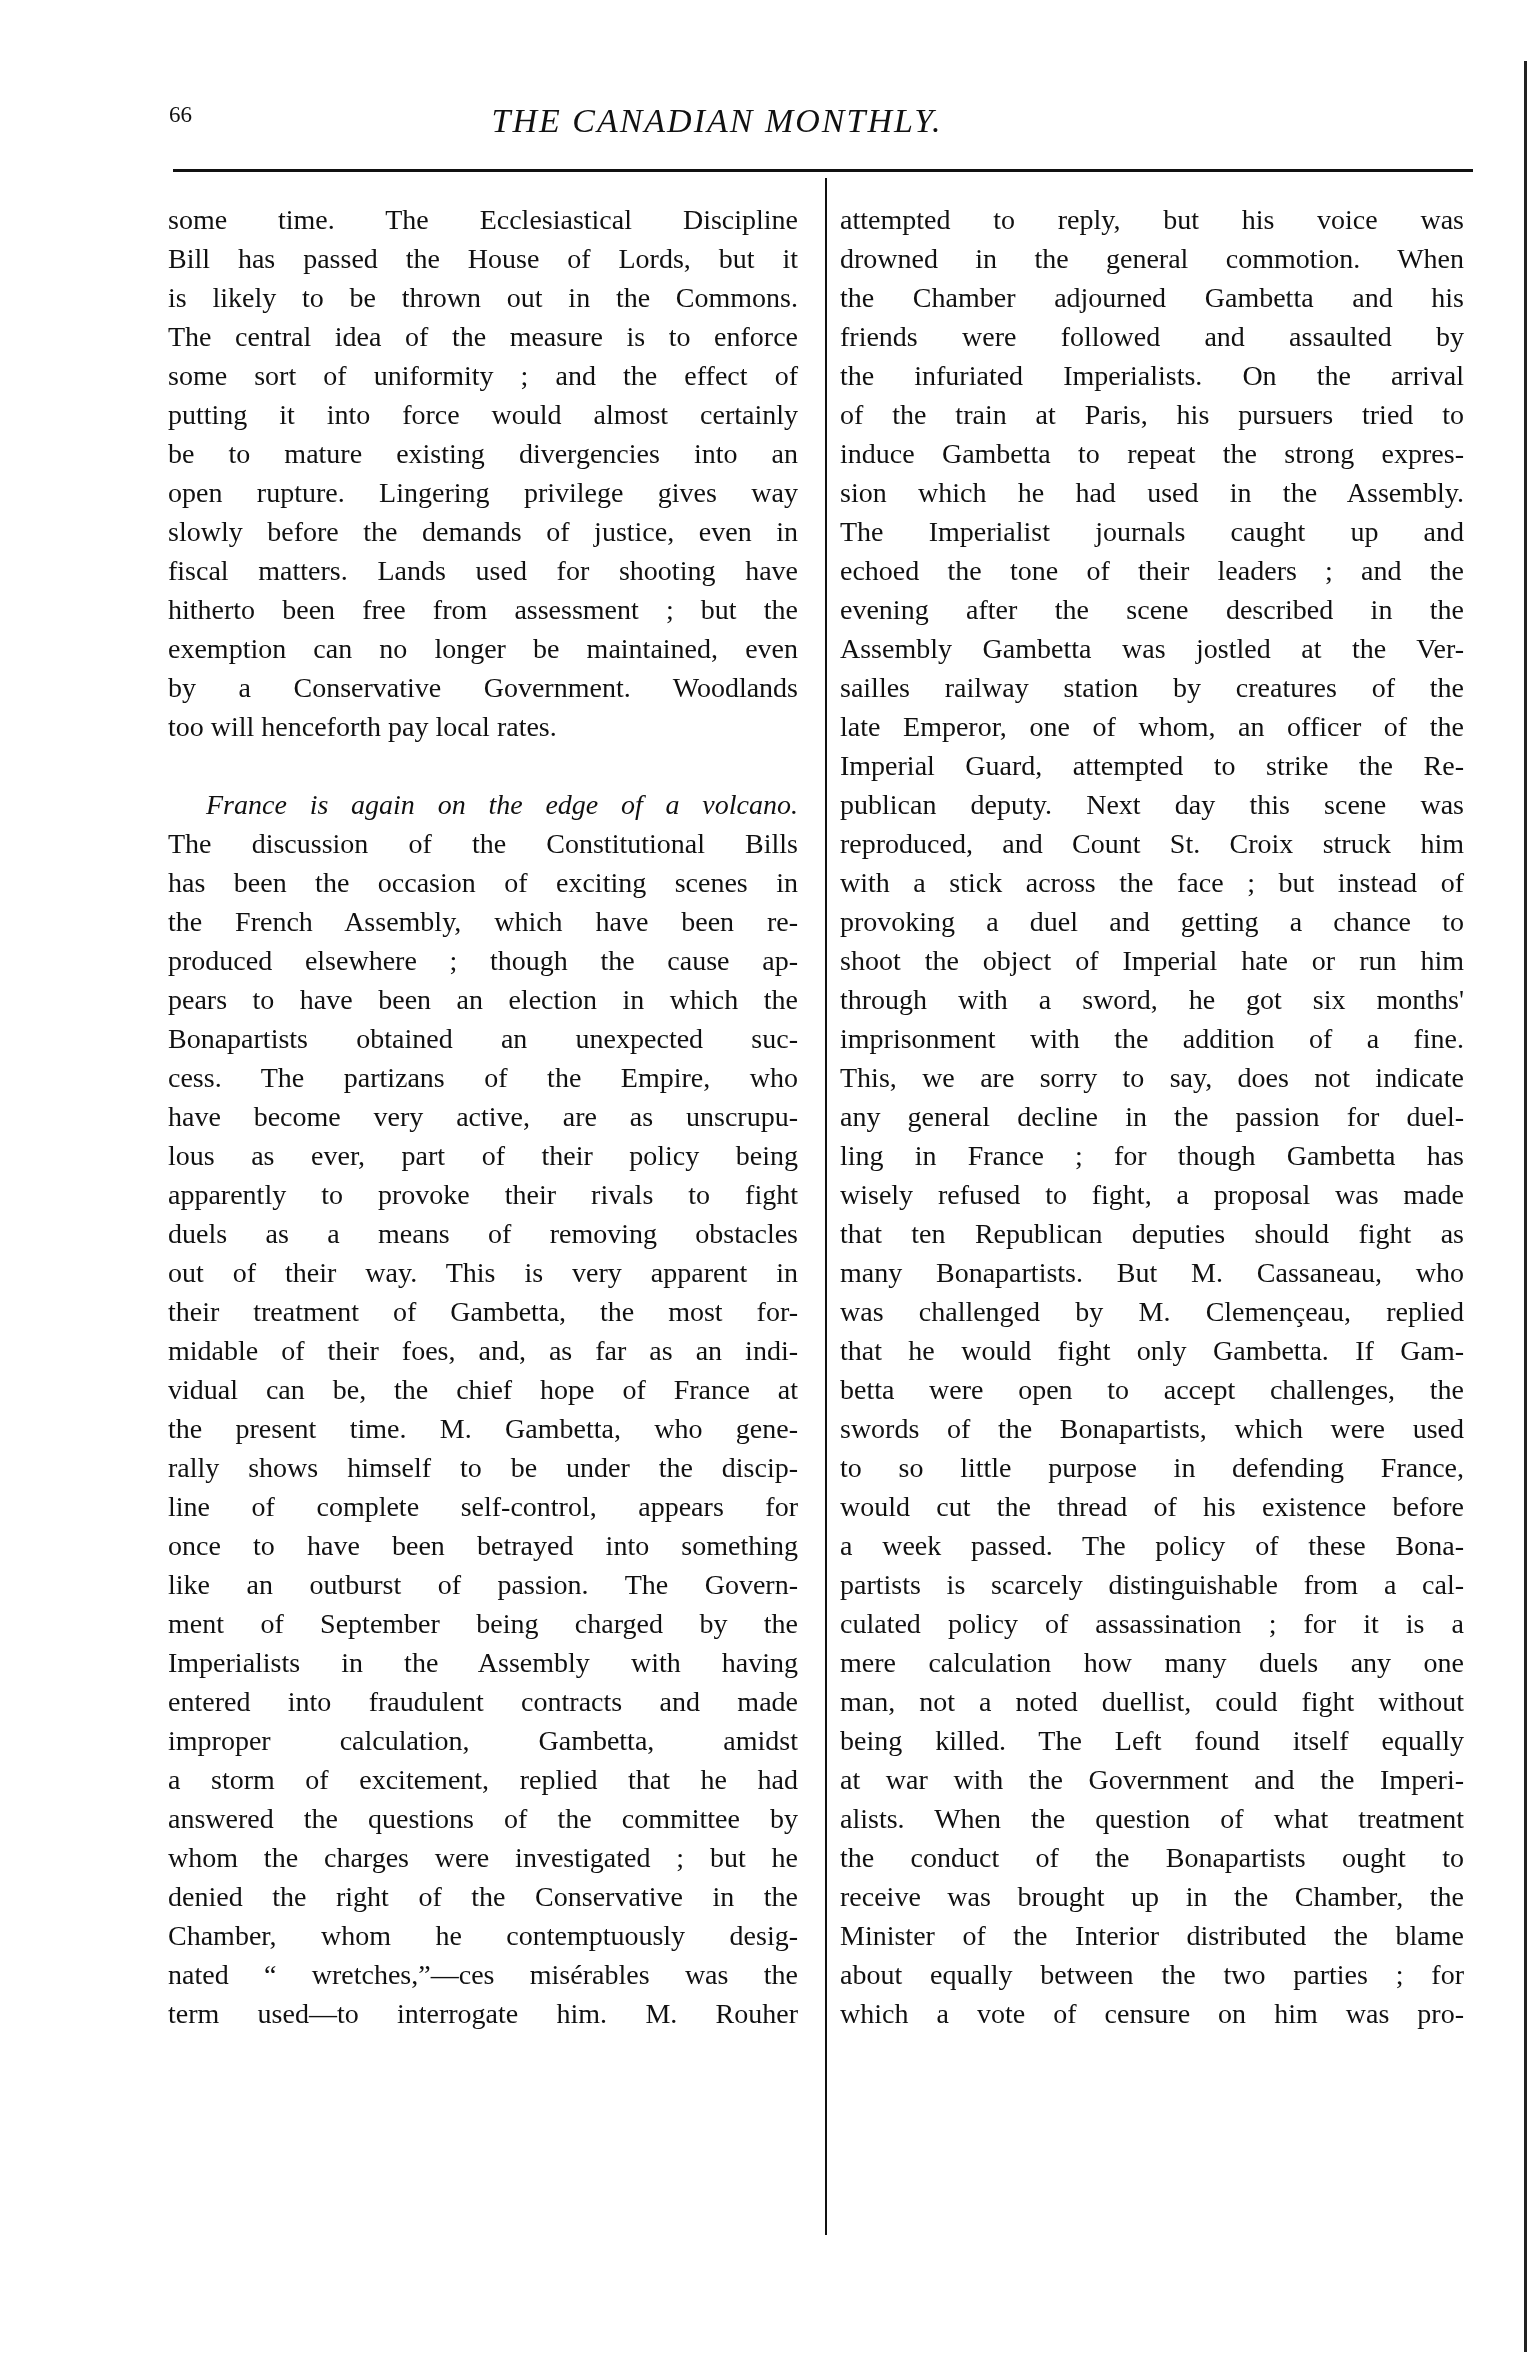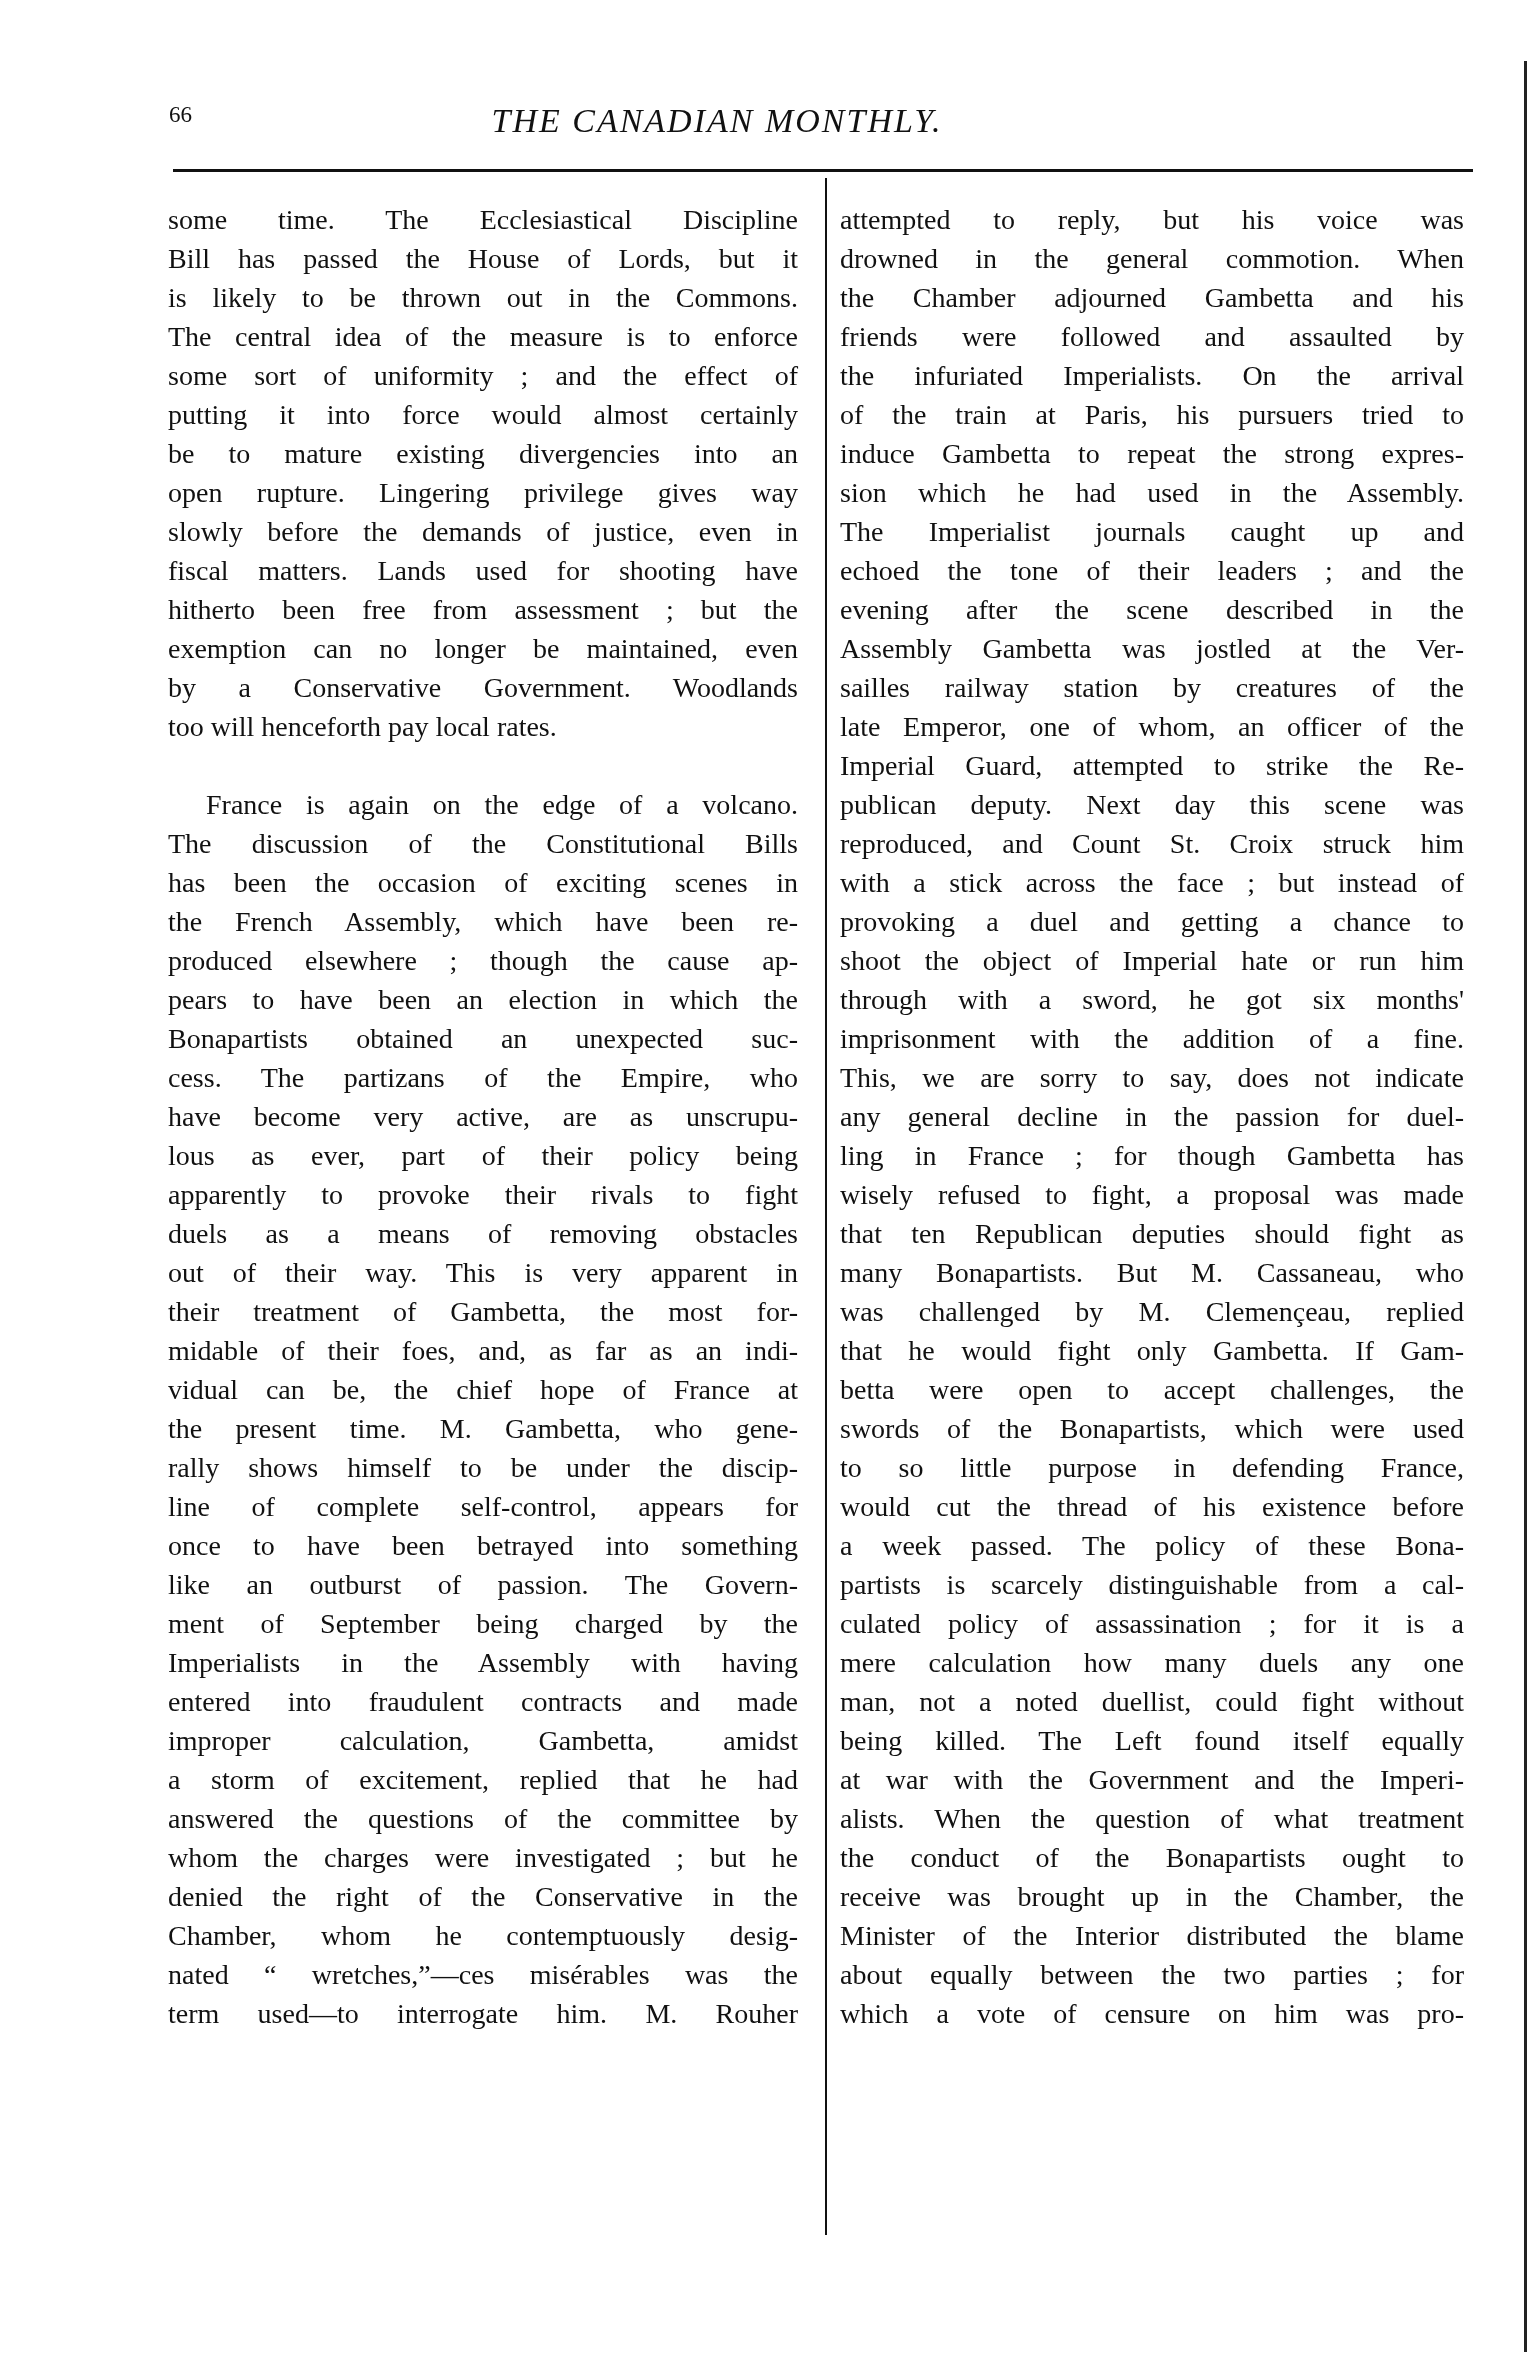--- a/index.html
+++ b/index.html
@@ -10,21 +10,21 @@
          font-size: 34px; font-style: italic; letter-spacing: 2px; padding-left: 4px; }
   .running-title span { display: inline-block; transform: translateX(-61px); }
   .header-rule { position: absolute; left: 173px; top: 169px; width: 1300px; height: 3.4px; background: #111; }
   .column-divider { position: absolute; left: 825px; top: 178px; width: 2px; height: 2057px; background: #111; }
   .edge-line { position: absolute; left: 1524px; top: 61px; width: 2.7px; height: 2291px; background: #222; }
   .column { position: absolute; top: 200px; font-size: 28px; line-height: 39px; }
   .col-left { left: 168px; width: 630px; }
   .col-right { left: 840px; width: 624px; }
   .line { display: block; text-align: justify; text-align-last: justify; white-space: nowrap; height: 39px; }
   .line.last { text-align-last: left; }
-  .line.indent { padding-left: 38px; }
+  .line.indent { padding-left: 38px; font-style: italic; }
   .blank { display: block; height: 39px; }
   .italic { }
 </style>
 </head>
 <body>
 
 <div>
   <div class="page-number">66</div>
   <div class="running-title"><span>THE CANADIAN MONTHLY.</span></div>
   <div class="header-rule"></div>

